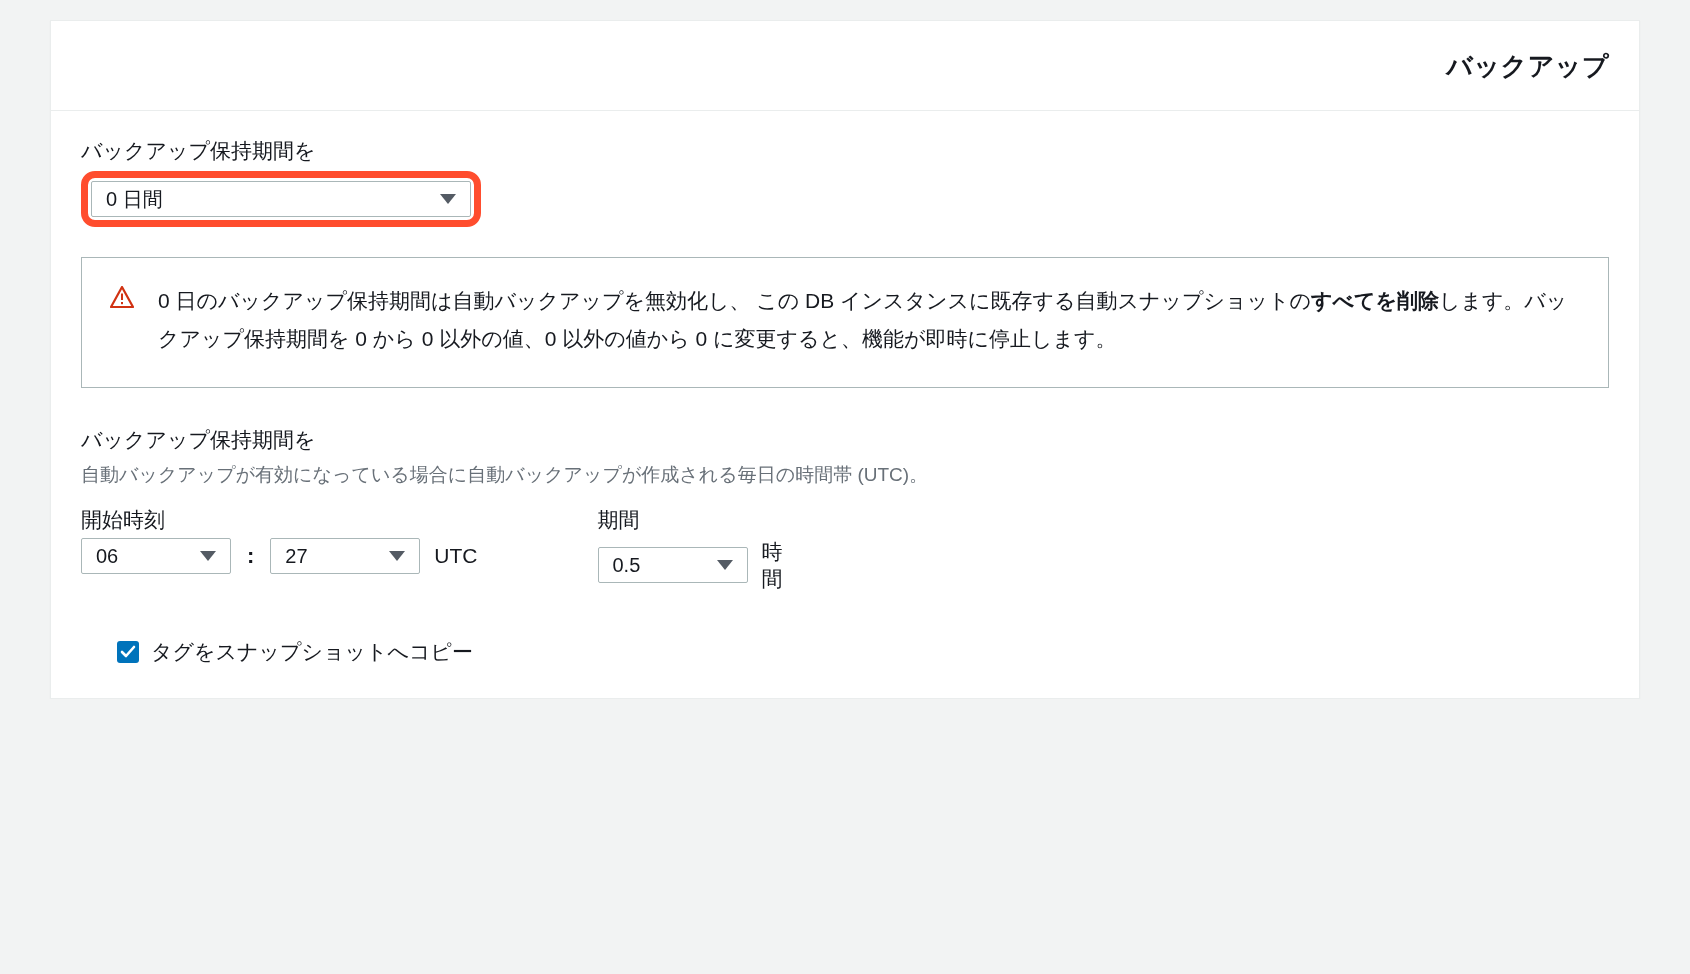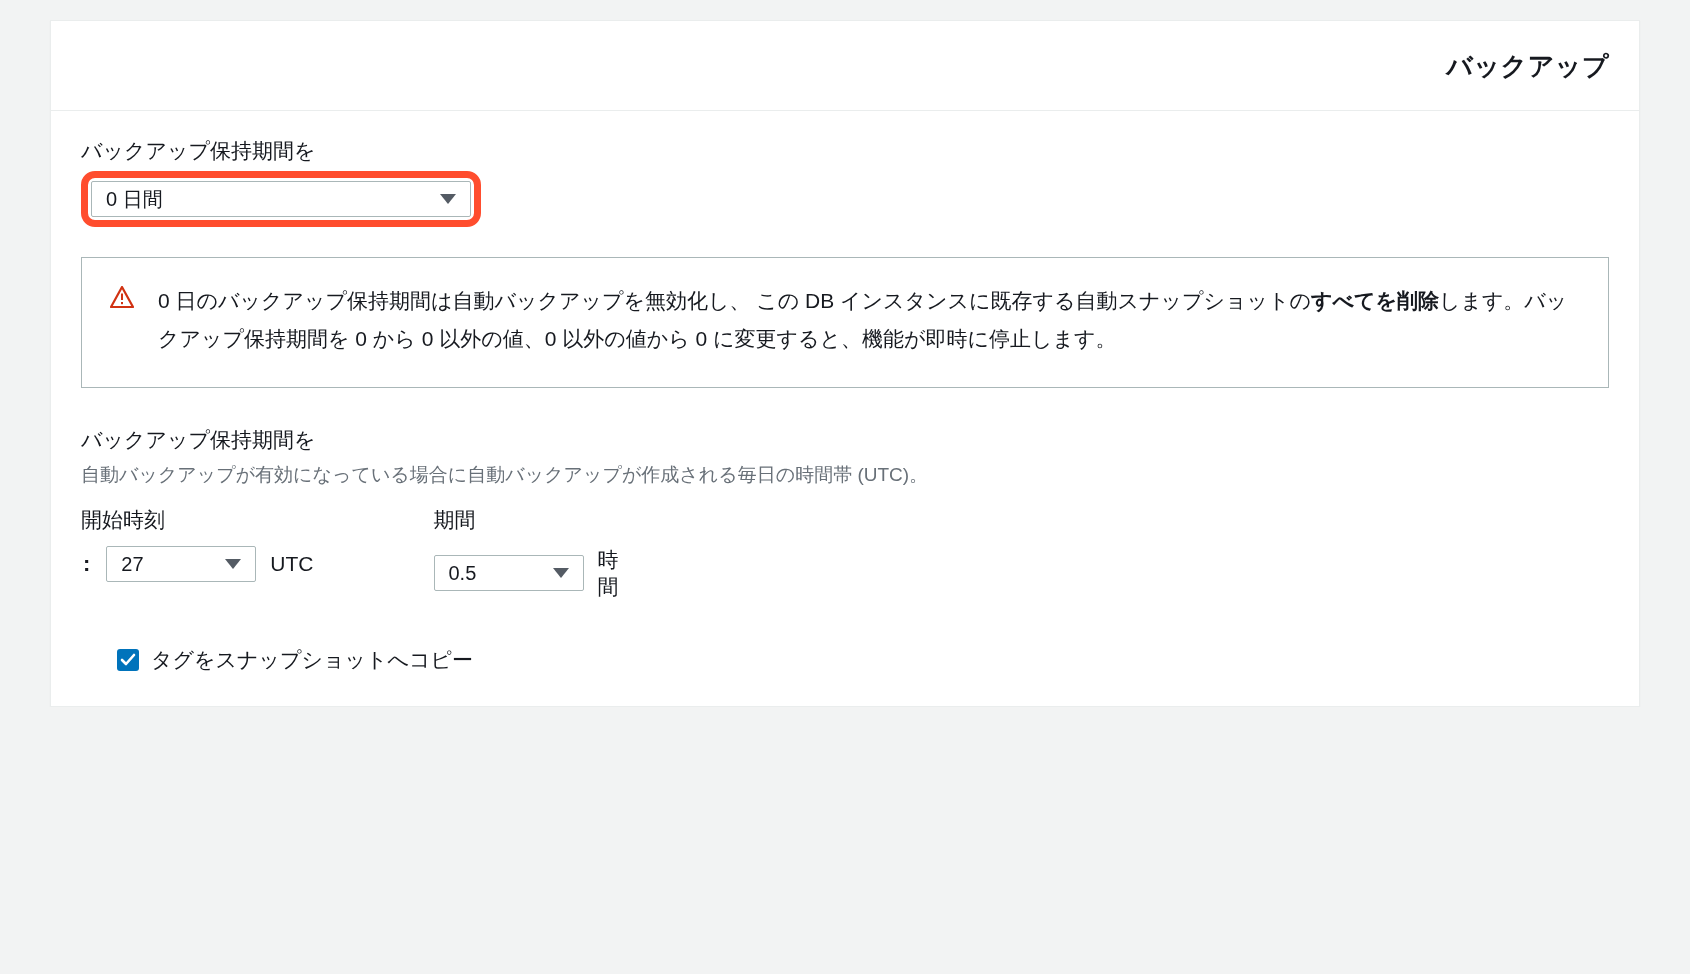--- a/index.html
+++ b/index.html
@@ -86,21 +86,21 @@
   }
   .alert-text b { font-weight: 700; }
   .row {
     display: flex;
     gap: 120px;
     align-items: flex-start;
   }
   .subfield-label {
     font-size: 21px;
     color: #16191f;
-    margin-bottom: 10px;
+    margin-bottom: 2px;
   }
   .inline-controls {
     display: flex;
     align-items: center;
     gap: 14px;
   }
   .colon {
     font-size: 22px;
     color: #16191f;
     font-weight: 700;
@@ -169,20 +169,24 @@
 
     <div class="field-group">
       <div class="field-label">バックアップ保持期間を</div>
       <div class="field-desc">自動バックアップが有効になっている場合に自動バックアップが作成される毎日の時間帯 (UTC)。</div>
 
       <div class="row">
 
         <div>
           <div class="subfield-label">開始時刻</div>
           <div class="inline-controls">
+            <div class="select">
+              <span>06</span>
+              <span class="caret"></span>
+            </div>
             <span class="colon">:</span>
             <div class="select">
               <span>27</span>
               <span class="caret"></span>
             </div>
             <span class="unit-label">UTC</span>
           </div>
         </div>
 
         <div>

